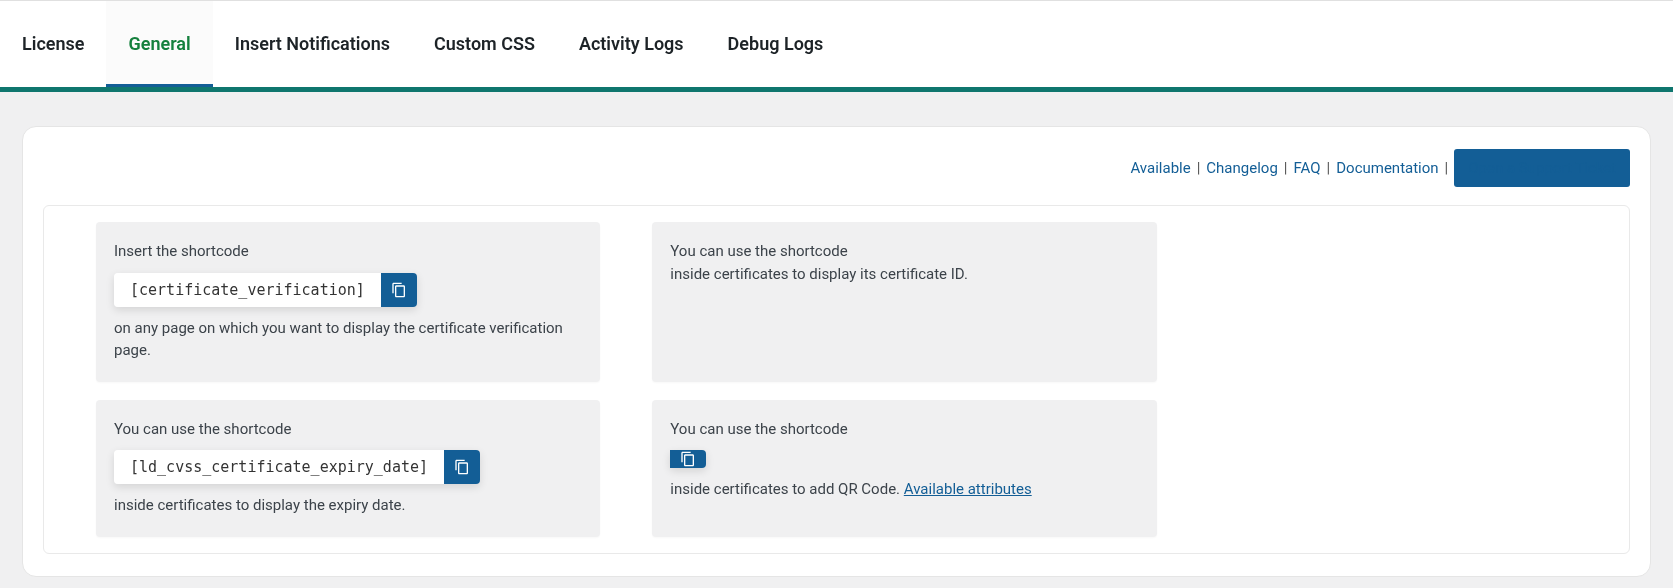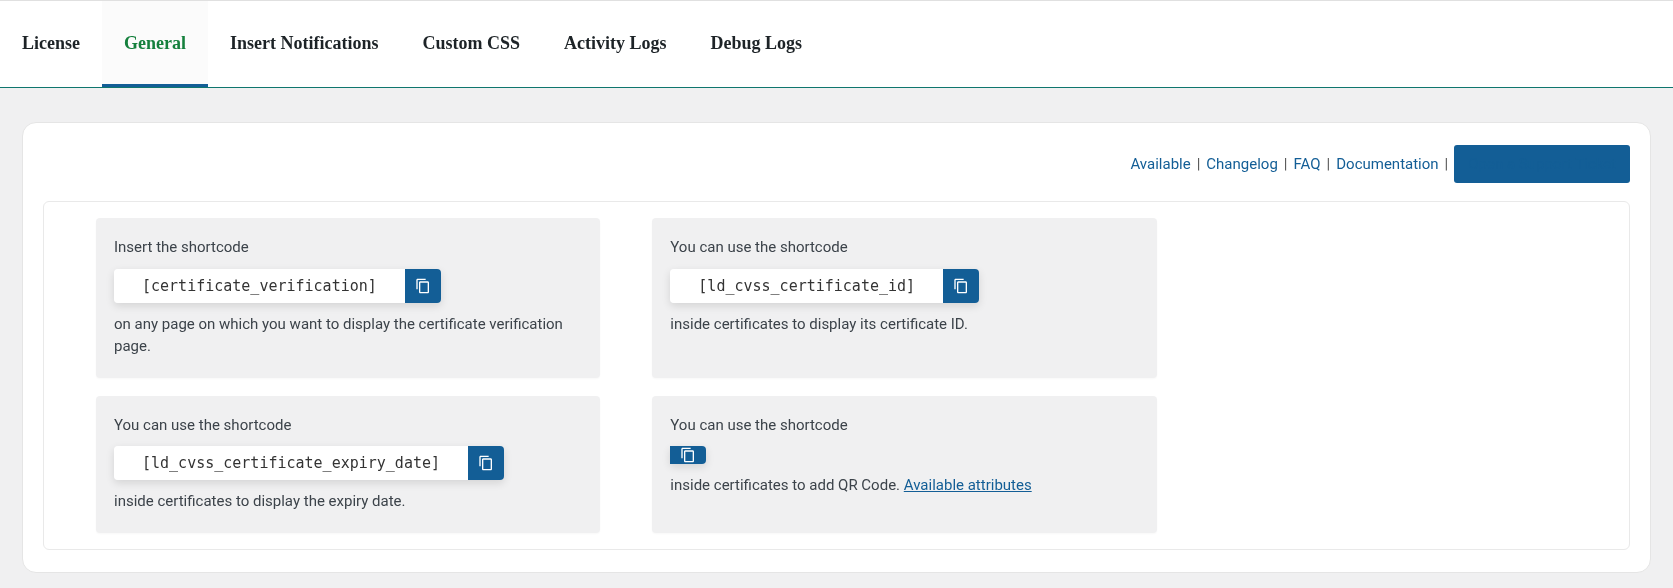--- a/index.html
+++ b/index.html
@@ -7,22 +7,21 @@
     margin: 0;
     font-family: -apple-system, BlinkMacSystemFont, "Segoe UI", Roboto, Helvetica, Arial, sans-serif;
     background: #f0f0f1;
     color: #1d2327;
     font-size: 14px;
   }
   .tabs {
     background: #fff;
     display: flex;
     border-top: 1px solid #e0e0e0;
-    border-bottom: 1px solid #0f766e;
-    font-family: Liberation Serif, serif;
+    border-bottom: 5px solid #0f766e;
   }
   .tab {
     padding: 32px 22px 30px;
     font-size: 18px;
     font-weight: 600;
     color: #1d2327;
     cursor: pointer;
     border-bottom: 3px solid transparent;
   }
   .tab.active {
@@ -84,21 +83,21 @@
     margin: 10px 0;
     box-shadow: 0 3px 8px rgba(0,0,0,0.12);
     border-radius: 4px;
     width: fit-content;
     max-width: 100%;
   }
   .code-box {
     background: #fff;
     font-family: ui-monospace, "SFMono-Regular", Menlo, Consolas, monospace;
     font-size: 15px;
-    padding: 8px 28px;
+    padding: 8px 16px;
     border-radius: 4px 0 0 4px;
     color: #333;
     white-space: nowrap;
   }
   .copy-btn {
     background: #135e96;
     width: 36px;
     border-radius: 0 4px 4px 0;
     display: flex;
     align-items: center;
@@ -142,28 +141,20 @@
             <button class="copy-btn">
               <svg width="16" height="16" viewBox="0 0 24 24">
                 <path d="M16 1H4C2.9 1 2 1.9 2 3v14h2V3h12V1zm3 4H8C6.9 5 6 5.9 6 7v14c0 1.1.9 2 2 2h11c1.1 0 2-.9 2-2V7c0-1.1-.9-2-2-2zm0 16H8V7h11v14z"></path>
               </svg>
             </button>
           </div>
           <div class="card-text"><span>on any page on which you want to display the certificate verification page.</span></div>
         </div>
         <div class="card">
           <div class="card-text">You can use the shortcode</div>
-          <div class="code-row">
-            <div class="code-box">[ld_cvss_certificate_id]</div>
-            <button class="copy-btn">
-              <svg width="16" height="16" viewBox="0 0 24 24">
-                <path d="M16 1H4C2.9 1 2 1.9 2 3v14h2V3h12V1zm3 4H8C6.9 5 6 5.9 6 7v14c0 1.1.9 2 2 2h11c1.1 0 2-.9 2-2V7c0-1.1-.9-2-2-2zm0 16H8V7h11v14z"></path>
-              </svg>
-            </button>
-          </div>
           <div class="card-text"><span>inside certificates to display its certificate ID.</span></div>
         </div>
         <div class="card">
           <div class="card-text">You can use the shortcode</div>
           <div class="code-row">
             <div class="code-box">[ld_cvss_certificate_expiry_date]</div>
             <button class="copy-btn">
               <svg width="16" height="16" viewBox="0 0 24 24">
                 <path d="M16 1H4C2.9 1 2 1.9 2 3v14h2V3h12V1zm3 4H8C6.9 5 6 5.9 6 7v14c0 1.1.9 2 2 2h11c1.1 0 2-.9 2-2V7c0-1.1-.9-2-2-2zm0 16H8V7h11v14z"></path>
               </svg>

